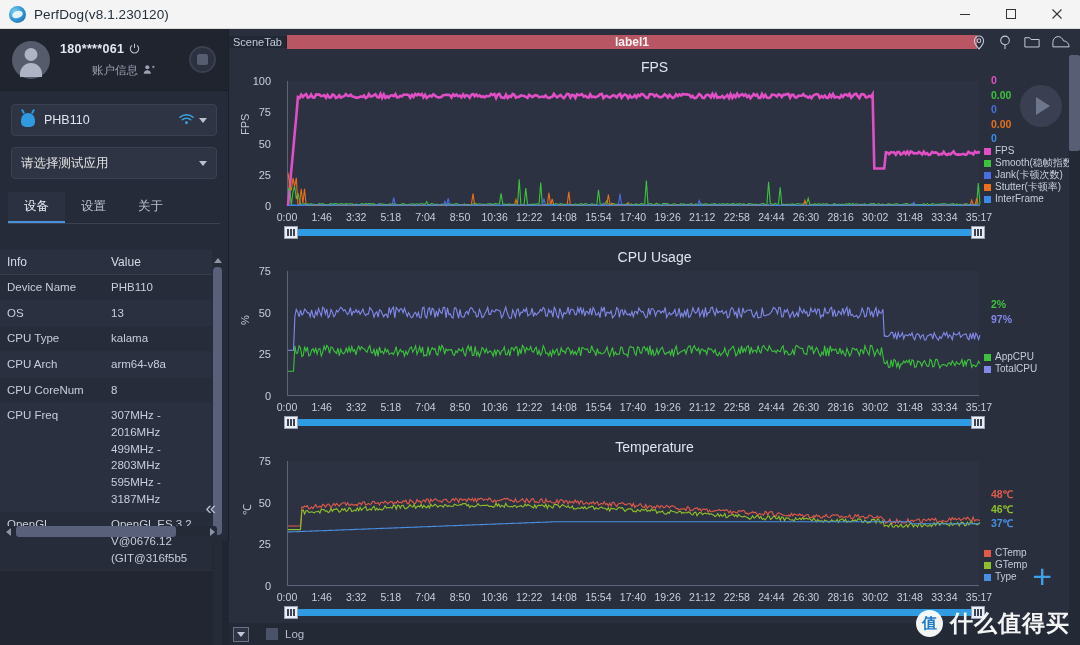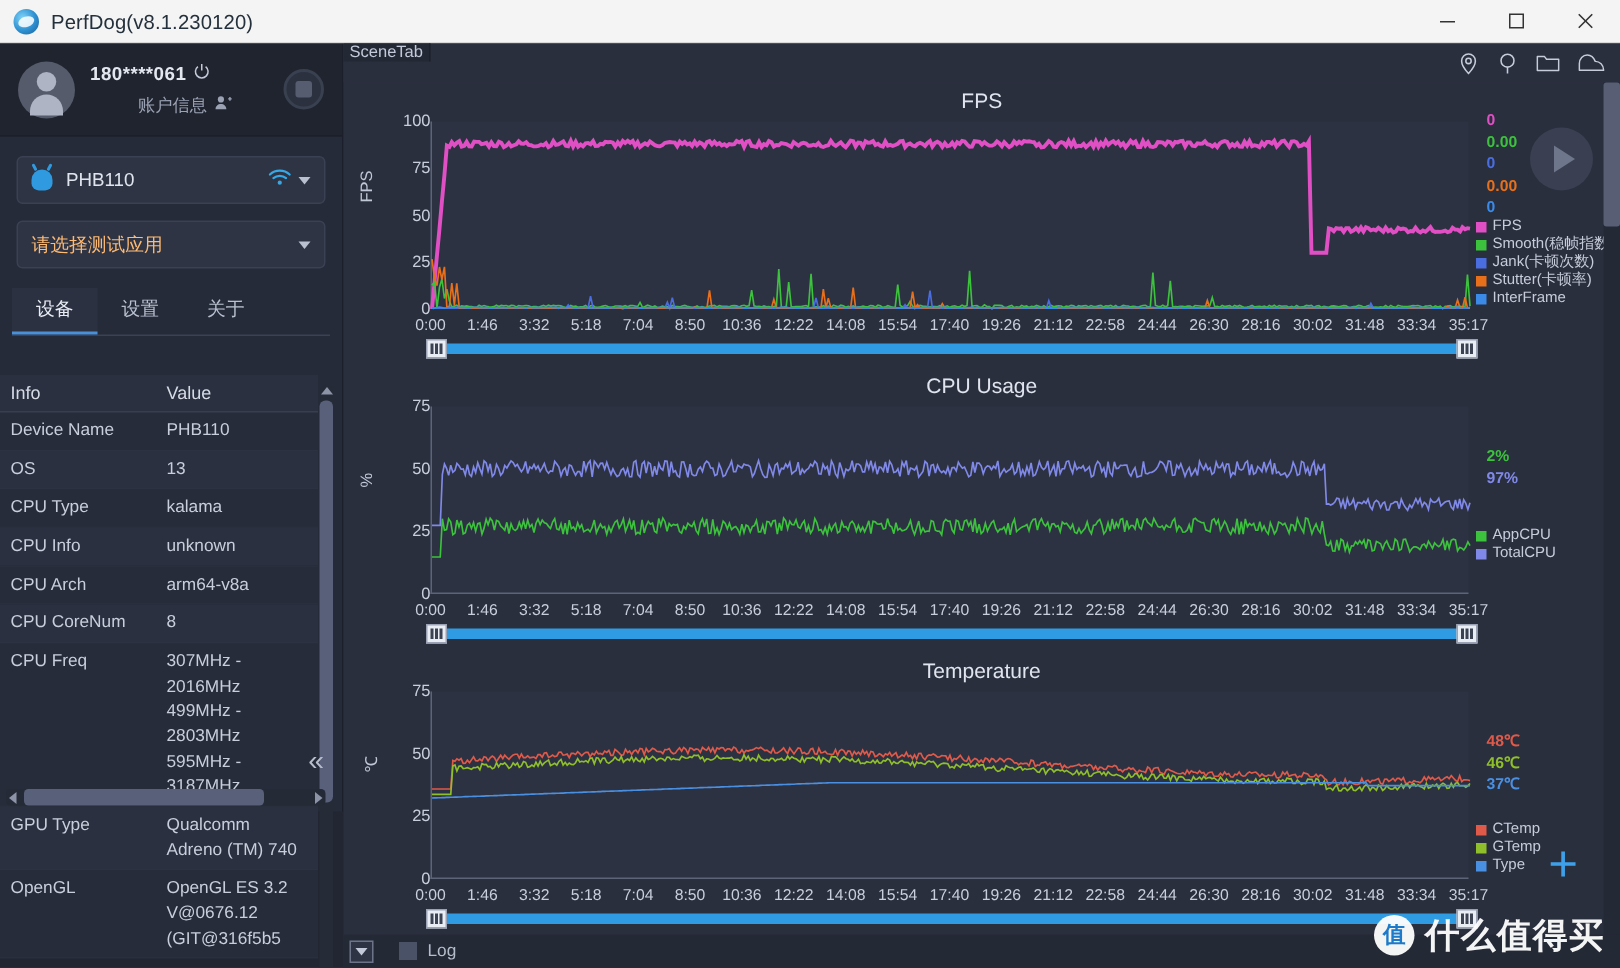--- a/index.html
+++ b/index.html
@@ -81,21 +81,21 @@
   .andro::before, .andro::after{
     content:""; position:absolute; top:-4px; width:2px; height:5px; background:#2f9ae0;
     border-radius:2px;
   }
   .andro::before{ left:1px; transform:rotate(-28deg);}
   .andro::after{ right:1px; transform:rotate(28deg);}
   .dev-name { margin-left: 9px; font-size: 12.5px; color: #dfe4ee; }
   .dev-right { margin-left:auto; display:flex; align-items:center; gap:5px;}
   .wifi { color:#36a8e6; }
   .caret { width:0;height:0;border-left:4px solid transparent;border-right:4px solid transparent;border-top:5px solid #b9c0cf;}
-  .app-ph { font-size: 12.5px; color: #fdba74; }
+  .app-ph { font-size: 12.5px; color: #e5e5e5; }
   .app-sel .caret { margin-left:auto; }
 
   .tabs { display:flex; margin: 13px 8px 0 8px; border-bottom: 1px solid #3b4252; }
   .tab {
     padding: 6px 16px 6px 16px; font-size: 12.5px; color: #b9c0cf;
   }
   .tab.active { color:#e8ecf4; border-bottom: 2px solid #4a90d9; background:#2c3141;}
 
   .tablewrap { position:absolute; left:0; top:221px; width:229px; height:408px; overflow:hidden; }
   table.info { width: 212px; border-collapse: collapse; }
@@ -124,21 +124,21 @@
   .harrow{ position:absolute; top:2px; width:0;height:0;border-top:4px solid transparent;border-bottom:4px solid transparent;}
   .harrow.l{ left:2px; border-right:5px solid #8d94a8;}
   .harrow.r{ right:2px; border-left:5px solid #8d94a8;}
   .collapse {
     position:absolute; right:12px; bottom:24px; color:#b7bdcd; font-size:19px; line-height:1;
   }
 
   
   .main { position:absolute; left:229px; top:29px; width:851px; height:616px; background:#2a2f3e; }
 
-  .scenebar { position:relative; height:26px; background:#2a2f3e; display:flex; align-items:flex-start; }
+  .scenebar { position:relative; height:26px; background:#2a2f3e; display:flex; align-items:center; }
   .scenetab {
     width: 58px; background:#232835; color:#c3c9d8; font-size:11px;
     display:flex; align-items:center; justify-content:center; border-right:1px solid #1c212c;
   }
   .label1 {
     flex:1; background:#b85663; color:#fdf2f3; font-size:12px;
     display:flex; align-items:center; justify-content:center; font-weight:bold;
     margin-right: 103px;
   }
   .topicons {
@@ -155,21 +155,21 @@
   .plot {
     position:absolute; left:58px; top:26px; width:692px; height:125px;
     border-left:1px solid #5c6478; border-bottom:1px solid #5c6478;
     background:#2d3243;
   }
   .ylab {
     position:absolute; left:10px; top:80px; font-size:11px; color:#c0c7d6;
     transform: rotate(-90deg); transform-origin: left top; white-space:nowrap;
   }
   .ytick {
-    position:absolute; right:100%; margin-right:1px; font-size:11px; color:#c8cedb;
+    position:absolute; right:100%; margin-right:17px; font-size:11px; color:#c8cedb;
     transform: translateY(-50%); white-space:nowrap;
   }
   .xticks {
     position:absolute; left:58px; top:156px; width:700px; height:14px;
   }
   .xticks span {
     position:absolute; font-size:10.5px; color:#c8cedb; transform:translateX(-50%); white-space:nowrap;
   }
   .slider {
     position:absolute; left:58px; top:172px; width:695px; height:11px;
@@ -328,42 +328,34 @@
             </tr>
             <tr>
               <td class="k">OS</td>
               <td style="white-space: pre-line;">13</td>
             </tr>
             <tr>
               <td class="k">CPU Type</td>
               <td style="white-space: pre-line;">kalama</td>
             </tr>
             <tr>
-              <td class="k">CPU Info</td>
-              <td style="white-space: pre-line;">unknown</td>
-            </tr>
-            <tr>
               <td class="k">CPU Arch</td>
               <td style="white-space: pre-line;">arm64-v8a</td>
             </tr>
             <tr>
               <td class="k">CPU CoreNum</td>
               <td style="white-space: pre-line;">8</td>
             </tr>
             <tr>
               <td class="k">CPU Freq</td>
               <td style="white-space: pre-line;">307MHz - 2016MHz
 499MHz - 2803MHz
 595MHz - 3187MHz</td>
             </tr>
             <tr>
-              <td class="k">GPU Type</td>
-              <td style="white-space: pre-line;">Qualcomm Adreno (TM) 740</td>
-            </tr>
-            <tr>
               <td class="k">OpenGL</td>
               <td style="white-space: pre-line;">OpenGL ES 3.2 V@0676.12 (GIT@316f5b5</td>
             </tr>
           </tbody>
       </table>
     </div>
 
     <div class="vscroll">
       <span class="varrow up"></span>
       <div class="vthumb"></div>
@@ -376,20 +368,21 @@
       <span class="harrow l"></span>
       <div class="hthumb"></div>
       <span class="harrow r"></span>
     </div>
   </div>
 
   <div class="main">
 
     <div class="scenebar">
       <div class="scenetab">SceneTab</div>
+      <div class="label1">label1</div>
       <div class="topicons">
         <span>
           <svg width="14" height="15" viewBox="0 0 14 16">
               <path d="M7 1.1c-2.7 0-4.9 2.2-4.9 4.9 0 3.6 4.9 8.9 4.9 8.9s4.9-5.3 4.9-8.9c0-2.7-2.2-4.9-4.9-4.9z" fill="none" stroke="currentColor" stroke-width="1.1"></path>
               <circle cx="7" cy="6" r="1.9" fill="none" stroke="currentColor" stroke-width="1.1"></circle>
             </svg>
         </span>
         <span>
           <svg width="14" height="15" viewBox="0 0 14 16">
               <circle cx="7" cy="5.8" r="4.6" fill="none" stroke="currentColor" stroke-width="1.1"></circle>

